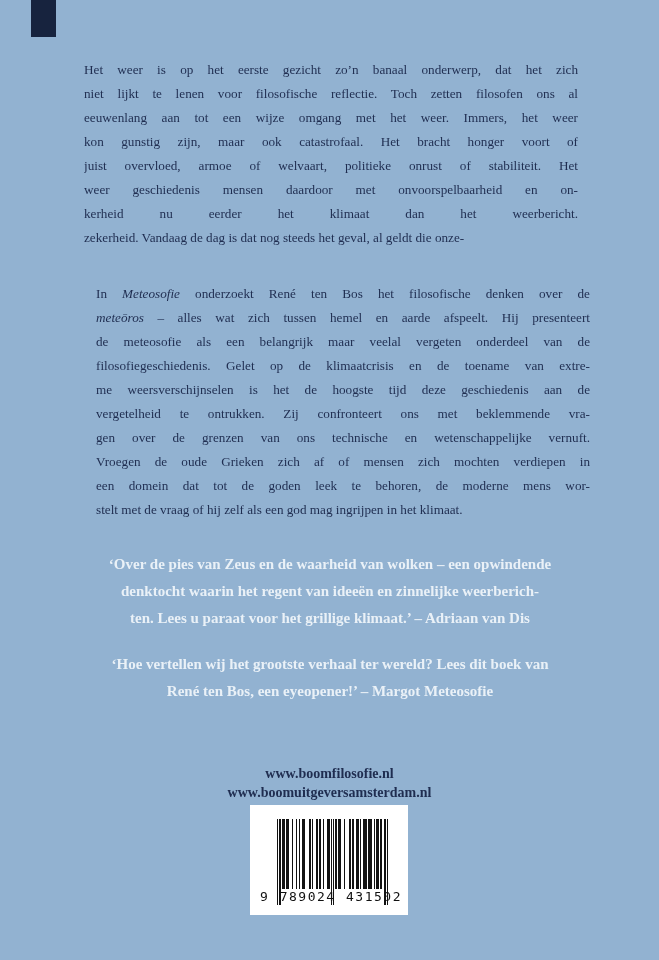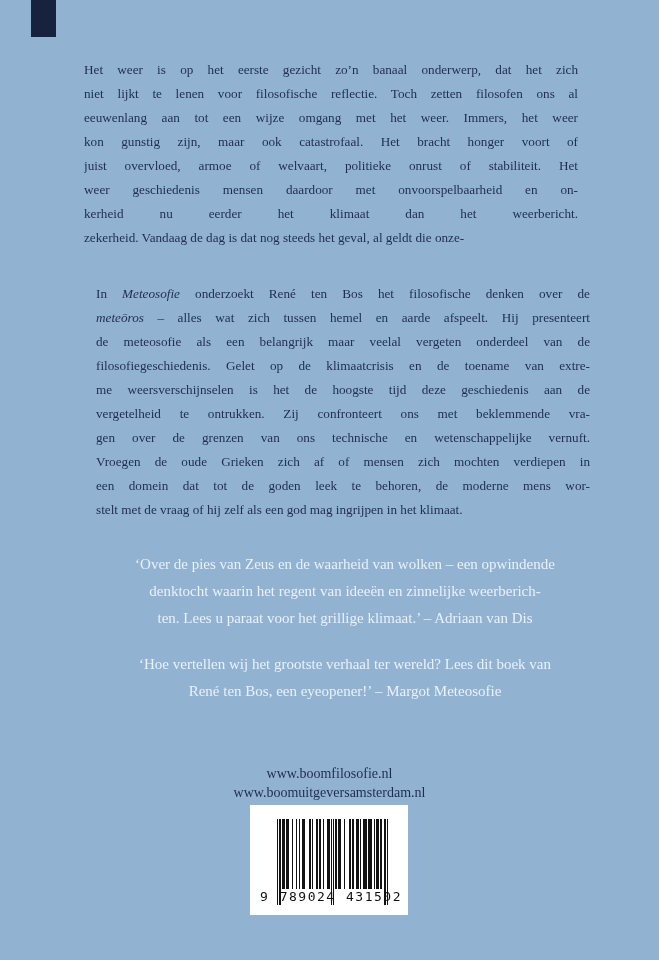--- a/index.html
+++ b/index.html
@@ -24,30 +24,30 @@
     text-align:justify; text-align-last:justify;
     color:var(--ink,#1f2d50);
   }
   .para .line:last-child { text-align-last:left; }
   .para .it { font-style:italic; }
 
   .p1 { top:58px; }
   .p2 { top:282px;margin-left:12px; }
 
   .quote {
-    left:81px; width:528px; text-align:center;
-    color:var(--quote-text,#eaf1f7); font-weight:normal;
+    left:66px; width:528px; text-align:center;
+    color:var(--quote-text,#eaf1f7); font-weight:bold;
   }
   .quote .line { font-size:15px; line-height:27px; height:27px; text-align:center; }
   .q1 { top:551px; }
   .q2 { top:651px; }
 
   .websites {
     position:absolute; left:0; top:764px; width:659px; text-align:center;
-    font-weight:normal; color:var(--ink,#1f2d50);
+    font-weight:bold; color:var(--ink,#1f2d50);
   }
   .websites div { font-size:14px; line-height:19px; }
 
   .barcode-box {
     position:absolute; left:250px; top:805px; width:158px; height:110px;
     background:var(--barcode-box,#ffffff);
   }
   .barcode-box svg { position:absolute; left:27px; top:14px; display:block; }
   .barcode-box .digits {
     position:absolute; left:10px; right:6px; top:84px;

